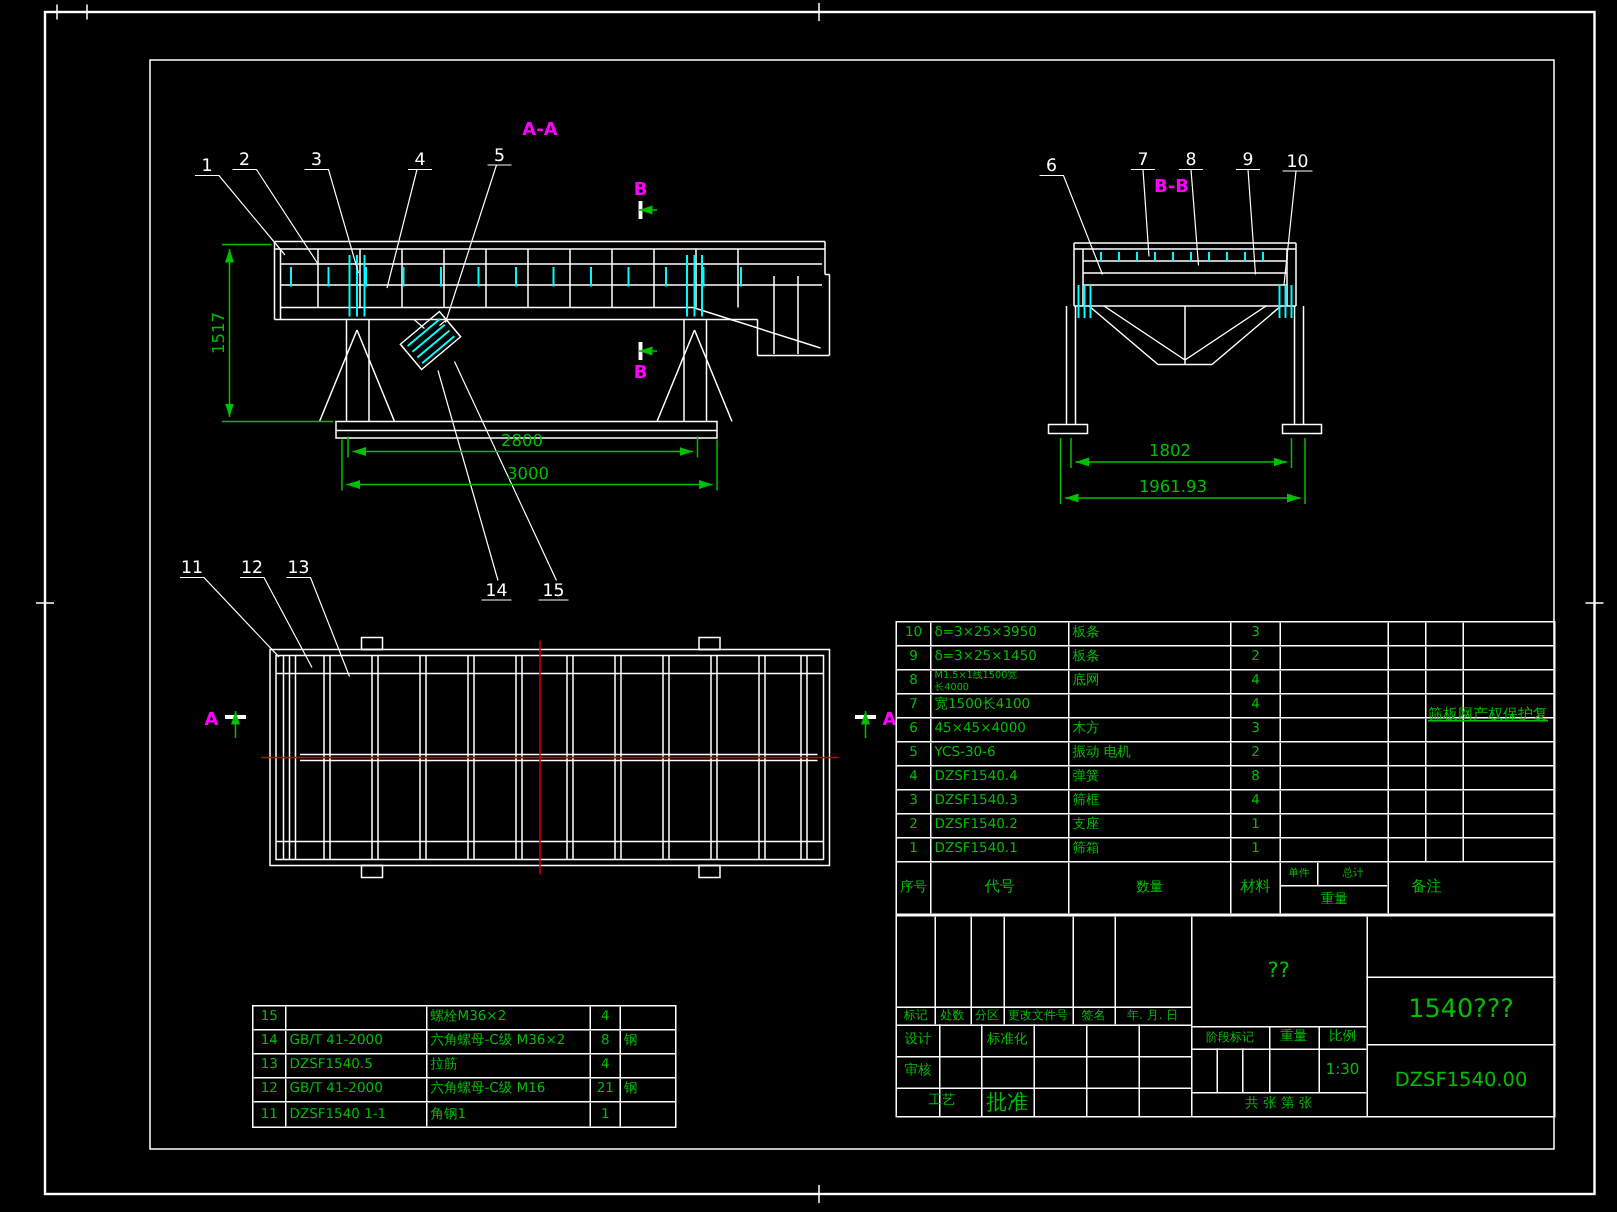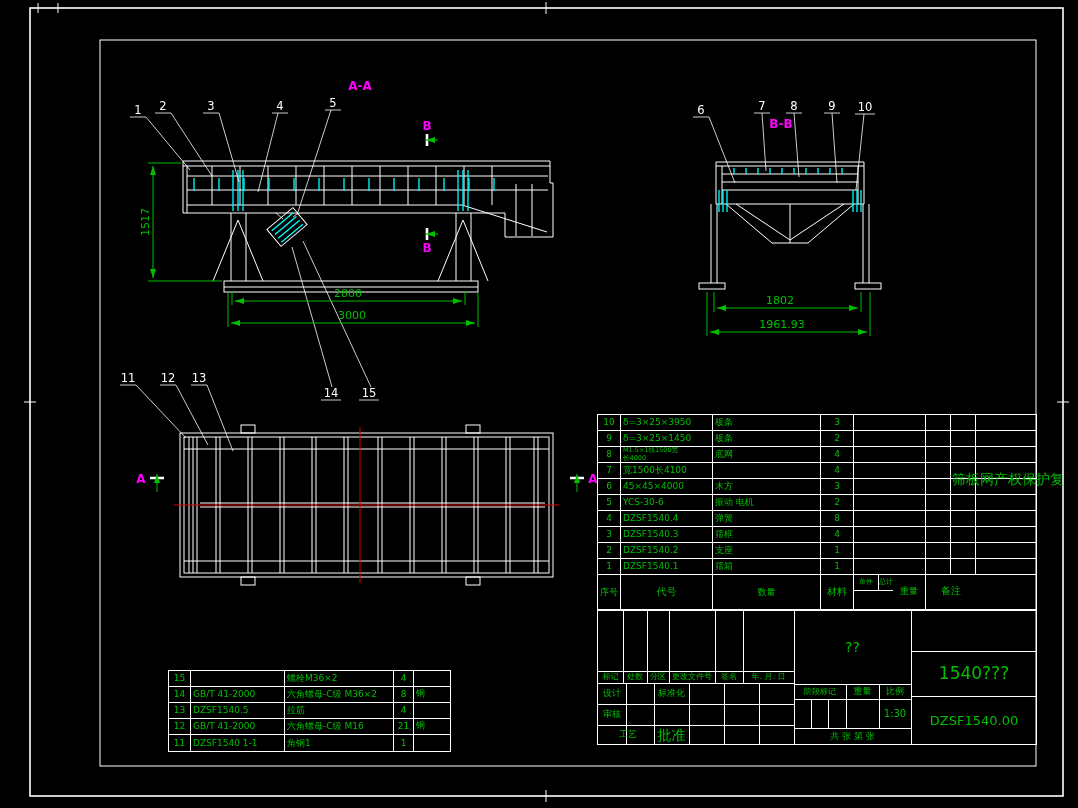--- a/index.html
+++ b/index.html
@@ -16,34 +16,34 @@
   svg text{font-family:"DejaVu Sans",sans-serif}
   svg .dimt{fill:#00bf00;font-size:11px}
   svg .bt{fill:#fff;font-size:11.5px}
   svg .mg{fill:#ff00ff;font-size:12px;font-weight:bold}
 
   .grid-table{position:absolute;box-sizing:border-box;border:1px solid #fff;color:#00bf00;background:transparent;}
   .trow{display:grid;box-sizing:border-box;border-bottom:1px solid #fff;height:16px;}
   .trow.last{border-bottom:none;}
   .cell{box-sizing:border-box;border-right:1px solid #fff;overflow:hidden;display:flex;
         align-items:center;padding:0 2px;font-size:9px;line-height:1;white-space:nowrap;color:#00bf00;}
-  .cell.end{border-right:none;font-family:Liberation Mono, monospace;}
+  .cell.end{border-right:none;}
   .cc{justify-content:center;padding:0;}
   .two{flex-direction:column;align-items:flex-start;justify-content:center;}
   .two span{font-size:6.5px;line-height:1.1;}
   .bomgrid{grid-template-columns:23px 92px 108px 33px 72px 25px 25px 1fr;}
   .hdrgrid{grid-template-columns:23px 92px 108px 33px 72px 50px 1fr;height:34px;}
   .partsgrid{grid-template-columns:22px 94px 109px 20px 1fr;}
 
   .tb{position:absolute;box-sizing:border-box;border:1px solid #fff;}
   .hl{position:absolute;height:1px;background:#fff;}
   .vl{position:absolute;width:1px;background:#fff;}
   .tbt{position:absolute;display:flex;align-items:center;justify-content:center;
        color:#00bf00;white-space:nowrap;line-height:1;}
-  .note{position:absolute;color:#00bf00;font-size:14px;white-space:nowrap;line-height:1;}
+  .note{position:absolute;color:#00bf00;font-size:10px;white-space:nowrap;line-height:1;text-decoration:underline;}
 </style>
 </head>
 <body>
 
 <div id="stage">
 
 <svg width="1078" height="808" viewBox="0 0 1078 808">
   <defs>
     <marker id="ar" markerWidth="10" markerHeight="8" refX="9" refY="4" orient="auto-start-reverse">
       <path d="M0 1L9 4L0 7Z" fill="#00bf00"></path>
@@ -248,21 +248,21 @@
     <div class="cell cc"></div>
     <div class="cell cc"></div>
     <div class="cell end"></div>
   </div>
 
   <div class="trow hdrgrid last">
     <div class="cell cc" style="font-size:9px">序号</div>
     <div class="cell cc" style="font-size:10px">代号</div>
     <div class="cell cc" style="font-size:9px">数量</div>
     <div class="cell cc" style="font-size:10px">材料</div>
-    <div class="cell cc" style="padding:0;align-items:stretch">
+    <div class="cell cc" style="padding:0;flex-direction:column;align-items:stretch">
       <div style="display:grid;grid-template-columns:25px 1fr;height:16px;border-bottom:1px solid #fff;box-sizing:border-box">
         <div class="cell cc" style="font-size:7px">单件</div>
         <div class="cell cc end" style="font-size:7px">总计</div>
       </div>
       <div class="cell cc end" style="flex:1;font-size:9px;border-right:none">重量</div>
     </div>
     <div class="cell cc end" style="font-size:10px">备注</div>
   </div>
 </div>
 <div class="note" style="left:952px;top:472px;">筛板网产权保护复</div>

